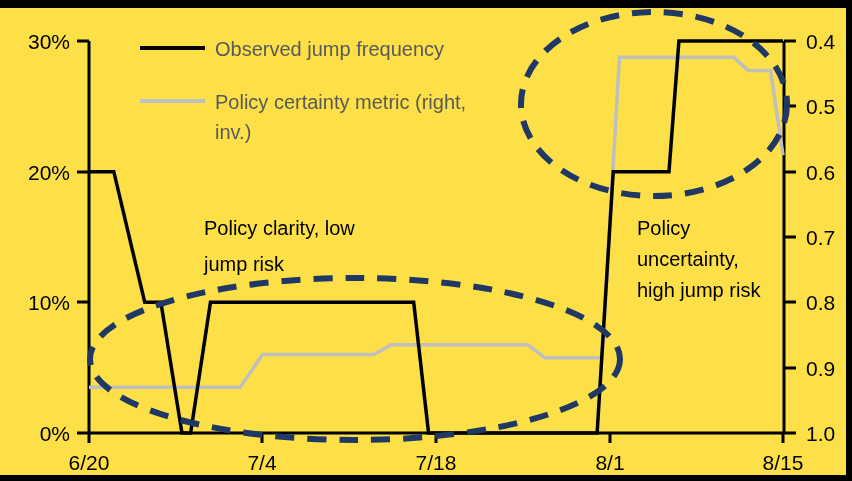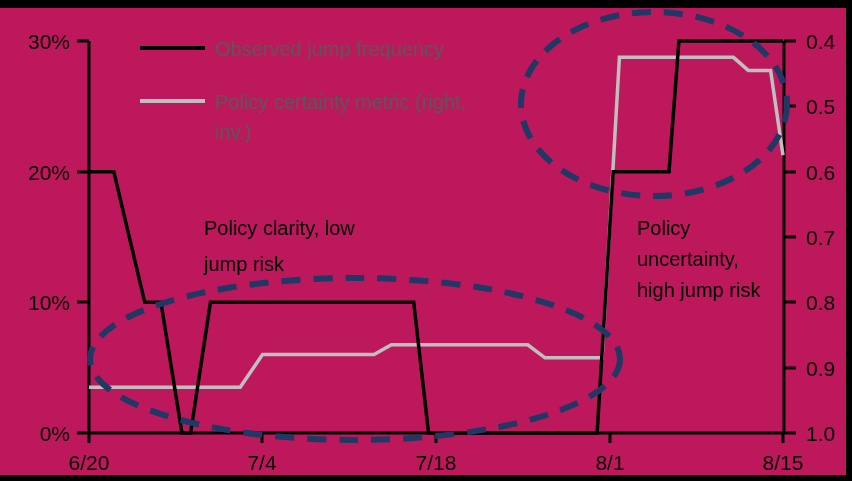--- a/index.html
+++ b/index.html
@@ -1,19 +1,19 @@
 <!DOCTYPE html>
 <html><head>
 <meta charset="utf-8">
 <title>Policy uncertainty and jump frequency chart</title>
 <style>
   html,body{margin:0;padding:0;background:#ffffff;}
   body{width:852px;height:481px;overflow:hidden;
        font-family:"Liberation Sans",sans-serif;}
-  #stage{position:relative;width:852px;height:481px;background:#be185d;}
+  #stage{position:relative;width:852px;height:481px;background:#fde047;}
   #stage svg{position:absolute;left:0;top:0;}
   .topbar{position:absolute;left:0;top:0;width:852px;height:8px;background:#000;}
   .botbar{position:absolute;left:0;bottom:0;width:852px;height:6px;background:#000;}
   .rightbar{position:absolute;right:0;top:0;width:6px;height:481px;background:#000;}
   .tick-label{font-size:21px;fill:#000;font-family:"Liberation Sans",sans-serif;}
   .legend-label{font-size:20px;fill:#595959;font-family:"Liberation Sans",sans-serif;}
   .anno{font-size:20px;fill:#000;font-family:"Liberation Sans",sans-serif;}
 </style>
 </head>
 <body>

